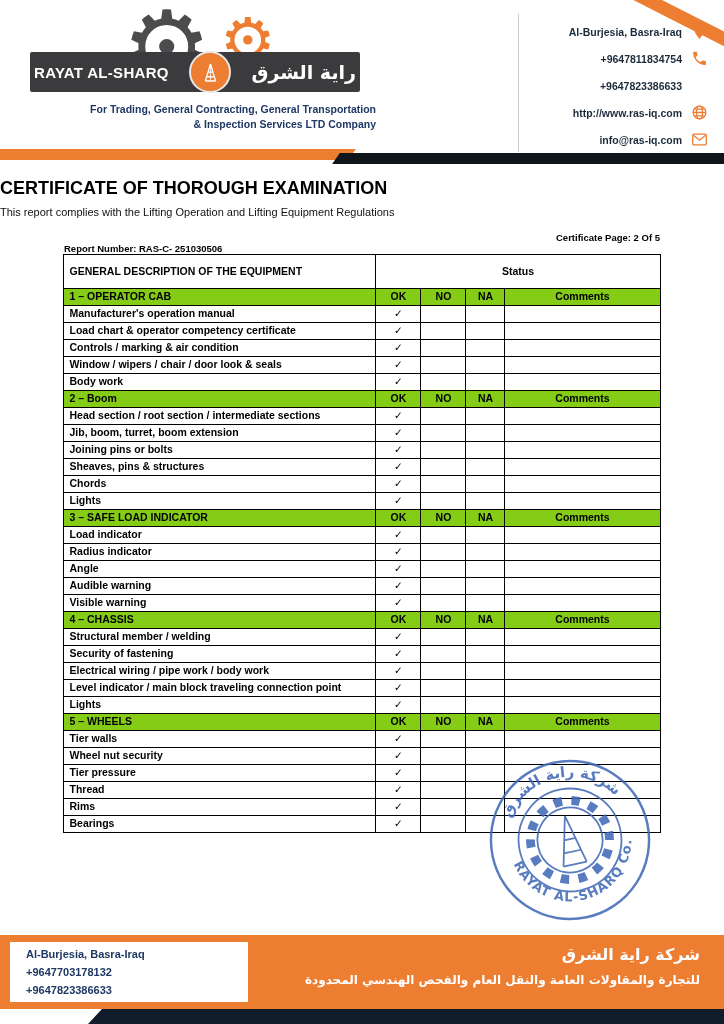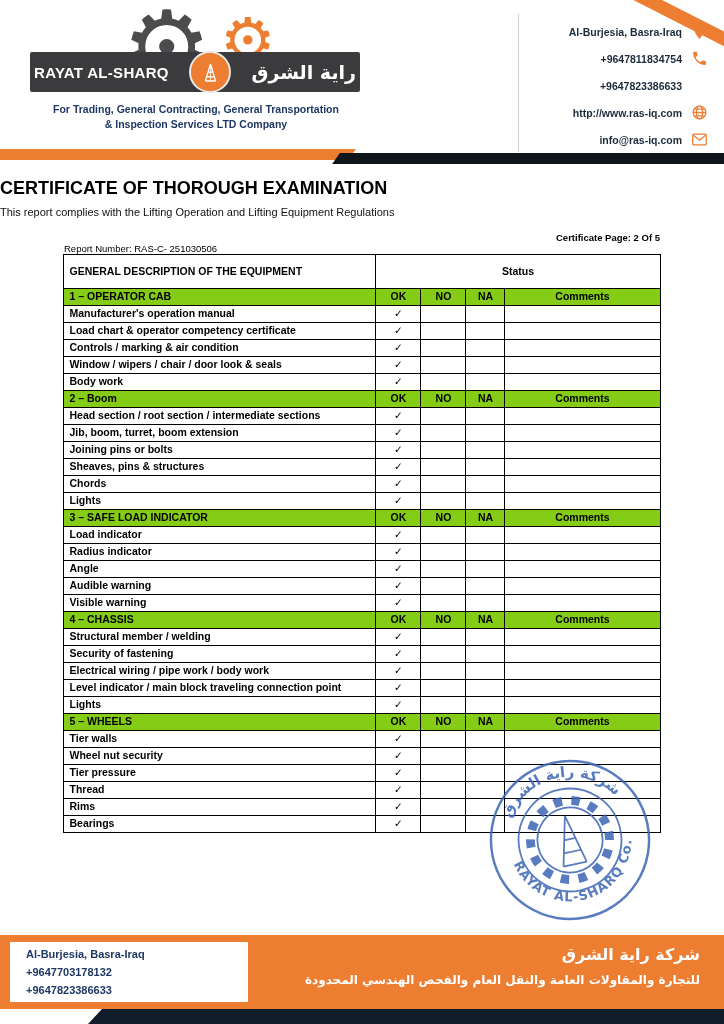--- a/index.html
+++ b/index.html
@@ -16,21 +16,21 @@
   .gear-orange { left:190px; top:-4px;  font-size:62px;  color:#ED7D31; }
   .banner { position:absolute; left:0; top:38px; width:330px; height:40px; background:#3b3b3d;
             display:flex; align-items:center; justify-content:space-between; padding:0 4px;
             border-radius:2px; z-index:2; }
   .banner-latin  { color:#fff; font-weight:bold; font-size:15px; letter-spacing:.3px; white-space:nowrap; }
   .derrick-badge { width:42px; height:42px; border-radius:50%; background:#ED7D31;
                    border:2px solid #e8e8e8; display:flex; align-items:center; justify-content:center;
                    flex:0 0 auto; }
   .banner-arabic { color:#fff; font-size:19px; font-weight:bold; font-family:"DejaVu Sans", sans-serif;
                    direction:rtl; white-space:nowrap; }
-  .tagline { position:absolute; left:-14px; top:88px; width:360px; text-align:center;
+  .tagline { position:absolute; left:-14px; top:88px; width:360px; text-align:right;
              color:#1F3864; font-weight:bold; font-size:10.5px; line-height:1.4; z-index:2; }
 
   .contact-block { position:relative; width:196px; padding:4px 6px 0 10px;
                    border-left:1px solid #cfcfcf; z-index:1; }
   .contact-row { display:flex; align-items:center; justify-content:flex-end; gap:9px;
                  height:27px; color:#1c2b3a; font-weight:bold; font-size:10.5px; position:relative; z-index:2; }
   .contact-icon { width:17px; height:17px; color:#ED7D31; flex:0 0 17px; display:inline-flex; }
   .contact-icon svg { width:100%; height:100%; }
   .corner-accent { position:absolute; top:-2px; right:-30px; width:120px; height:13px;
                    background:#ED7D31; transform:rotate(27deg); z-index:1; }
@@ -43,21 +43,21 @@
                 background:#10151c; transform:skewX(-35deg); }
 
   
   .title-block { margin-top:12px; }
   .doc-title { font-size:18px; font-weight:bold; color:#000; }
   .doc-subtitle { margin-top:7px; font-size:11px; color:#111; }
 
   
   .report-meta { width:596px; margin:14px auto 0; display:flex; justify-content:space-between;
                  font-size:9.5px; color:#000; height:22px; }
-  .report-number { align-self:flex-end; }
+  .report-number { align-self:flex-end;font-weight:bold; }
   .page-label { align-self:flex-start; font-weight:bold; }
 
   
   .cert-table { width:596px; margin:0 auto; border-collapse:collapse; table-layout:fixed; }
   .c-desc{width:312px;} .c-ok{width:45px;} .c-no{width:45px;} .c-na{width:39px;} .c-com{width:155px;}
   .cert-table td { border:1px solid #000; font-size:10.5px; font-weight:bold; color:#000;
                    padding:1px 5px; height:17px; line-height:1.25; overflow:hidden; }
   .cert-table .head-row td { height:34px; }
   .status-head { text-align:center; font-size:11px; }
   .section-row td { background:#84cc16; }

